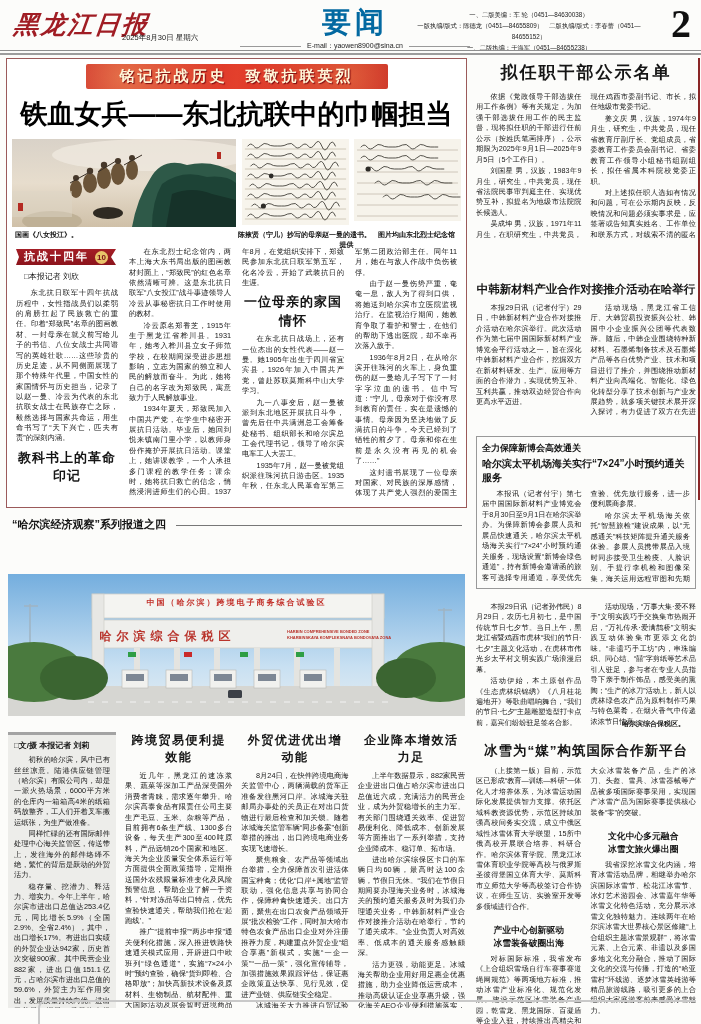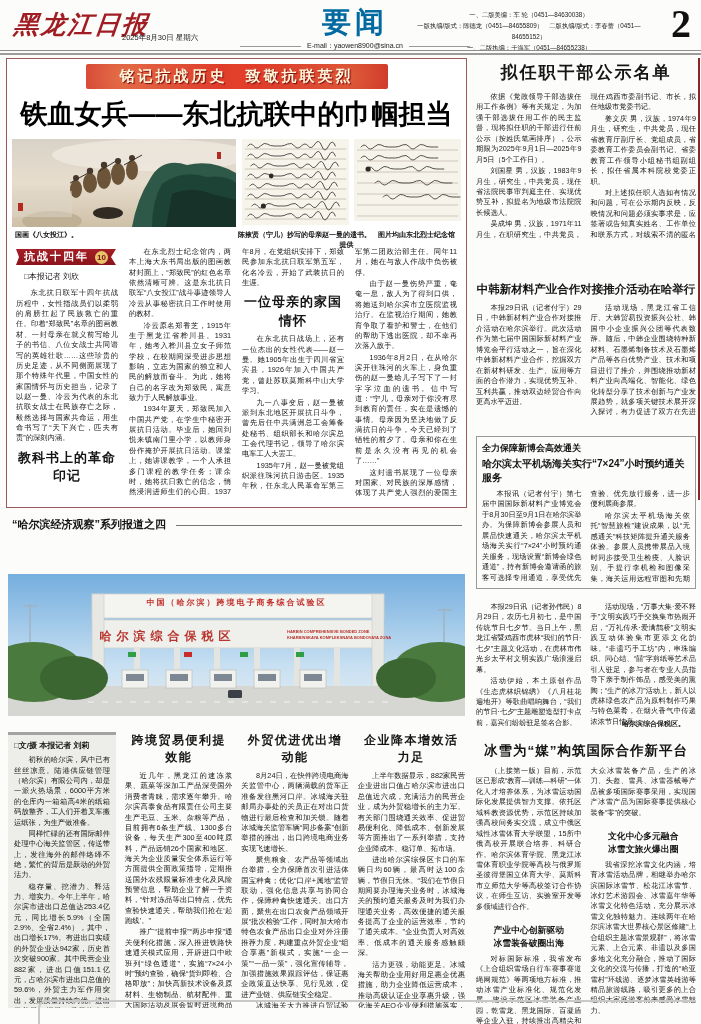--- a/index.html
+++ b/index.html
@@ -325,21 +325,21 @@
       </div>
     <div class="trade-col">
         <div class="blk blk-h2">外贸优进优出增动能</div>
         <div class="blk blk-p">8月24日，在快件跨境电商海关监管中心，两辆满载的货车正准备发往黑河口岸。冰城海关驻邮局办事处的关员正在对出口货物进行最后检查和加关锁。随着冰城海关监管车辆“同步备案”创新举措的推出，出口跨境电商业务实现飞速增长。</div>
         <div class="blk blk-p">聚焦粮食、农产品等领域出台举措，全力保障首次引进活体国宝种禽；优化“口岸+属地”监管联动，强化信息共享与协同合作，保障种禽快速通关。出口方面，聚焦在出口农食产品领域开展“批次检验”工作，同时加大哈市特色农食产品出口企业对外注册推荐力度，构建重点外贸企业“组合享惠”新模式，实施“一企一策”“一品一策”，强化宣传辅导，加强措施效果跟踪评估，保证惠企政策直达快享、见行见效，促进产业链、供应链安全稳定。</div>
         <div class="blk blk-p">冰城海关大力推进自贸试验区与综合保税区联动发展，不断挖掘跨境电商、“保税+”等新业态增量潜力，推动新业态新模式更加活力充沛，支持在海关特殊监管区域内发展高端制造业和研发维修等产业，推动保税维修、保税研发等“保税+”新业态发展，实施跨境电商货物“同步查验、同步装车”监管。</div>
       </div>
     <div class="trade-col">
         <div class="blk blk-h2">企业降本增效活力足</div>
         <div class="blk blk-p">上半年数据显示，882家民营企业进出口值占哈尔滨市进出口总值近六成，充满活力的民营企业，成为外贸稳增长的主力军。有关部门围绕通关效率、促进贸易便利化、降低成本、创新发展等方面推出了一系列举措，支持企业降成本、稳订单、拓市场。</div>
-        <div class="blk blk-p">进出哈尔滨综保区卡口的车辆日均60辆，最高时达100余辆，节假日无休。“我们在节假日期间要办理海关业务时，冰城海关的预约通关服务及时为我们办理通关业务，高效便捷的通关服务提高了企业的运营效率，节约了通关成本。”企业负责人对高效率、低成本的通关服务感触颇深。</div>
+        <div class="blk blk-p">进出哈尔滨综保区卡口的车辆日均60辆，最高时达100余辆，节假日无休。“我们在节假日期间要办理海关业务时，冰城海关的预约通关服务及时为我们办理通关业务，中韩新材料产业合作对接推介活动在哈举行，节约了通关成本。”企业负责人对高效率、低成本的通关服务感触颇深。</div>
         <div class="blk blk-p">活力更强，动能更足。冰城海关帮助企业用好用足惠企优惠措施，助力企业降低运营成本，推动高级认证企业享惠升级，强化海关AEO企业便利措施落实，持续提升AEO企业获得感；支持企业积极应用主动披露，促进企业守法诚信经营，落实重大技术装备等进口税收优惠政策，支持先进技术设备进口；深入落实减税降费各项政策，精准推送RCEP等自贸协定关税优惠政策、原产地规则等优惠政策，帮助企业全面掌握、精准用好各项税收政策措施。</div>
       </div>
   </div>
 
   <aside class="rightcol">
     <article class="art-a">
       <h3 class="ra-head">拟任职干部公示名单</h3>
       <div class="colbody ra-body">
           <div class="blk blk-p">依据《党政领导干部选拔任用工作条例》等有关规定，为加强干部选拔任用工作的民主监督，现将拟任职的干部进行任前公示（按姓氏笔画排序），公示期限为2025年9月1日—2025年9月5日（5个工作日）。</div>
           <div class="blk blk-p">刘国星 男，汉族，1983年9月生，研究生，中共党员，现任省法院民事审判庭主任、实现优势互补，拟提名为地级市法院院长候选人。</div>

